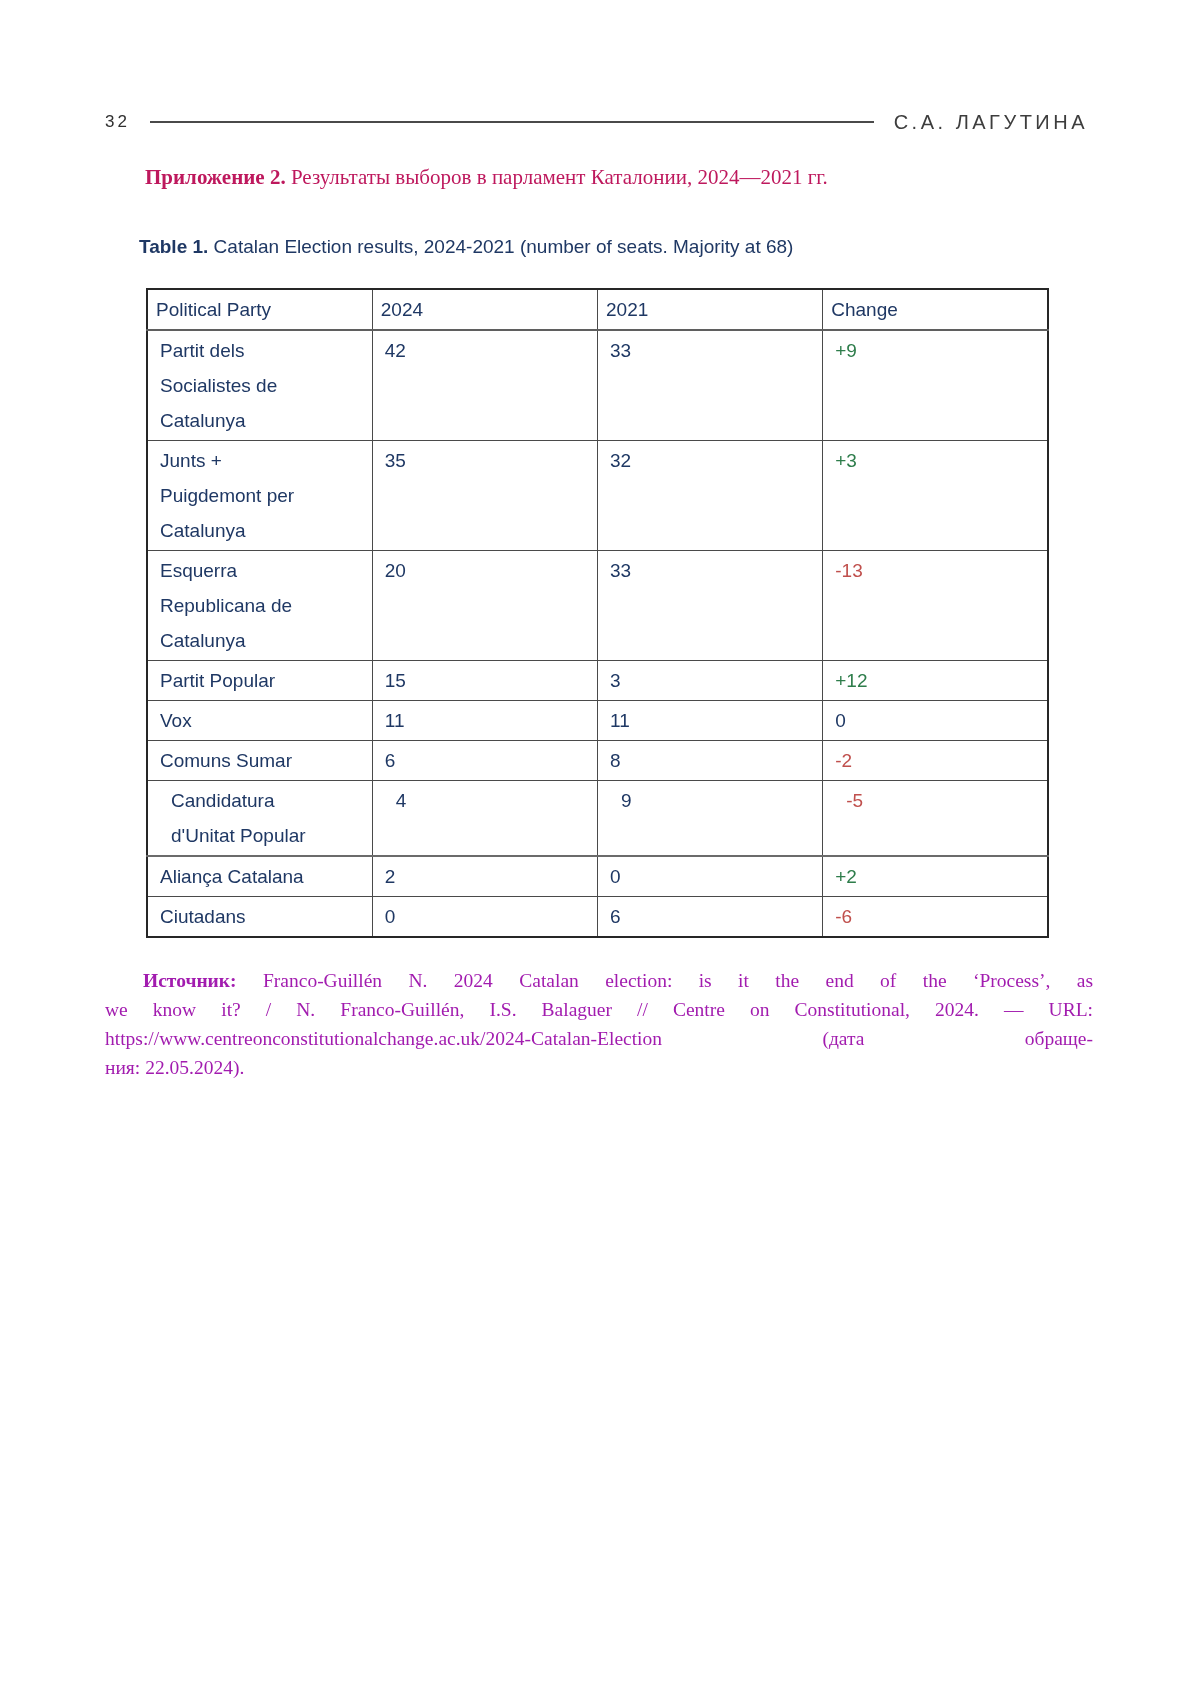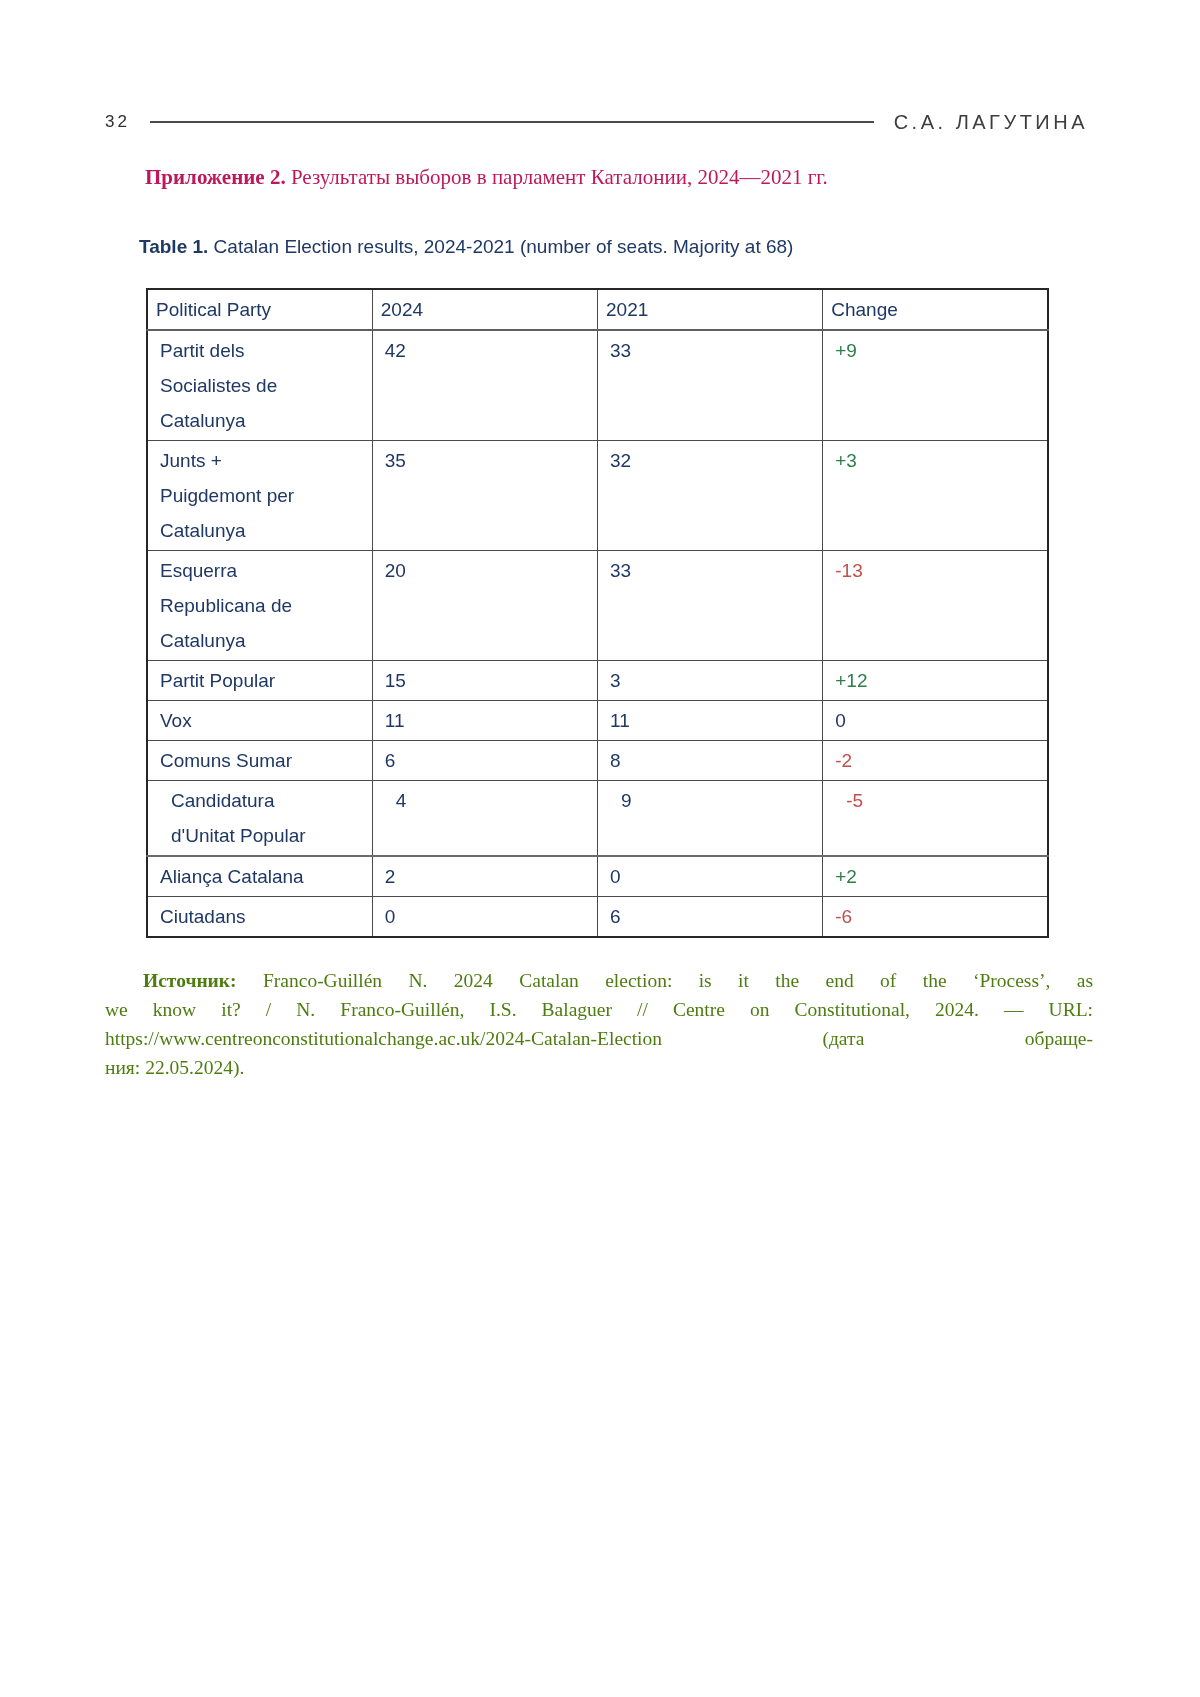--- a/index.html
+++ b/index.html
@@ -54,21 +54,21 @@
   .etable{border:2px solid #262626;}
   .etable thead th{border-bottom:2px solid #5f5f5f;padding-left:8px;}
   .etable tbody tr:nth-child(7) td{border-bottom:2px solid #6b6b6b;padding-left:23px;}
   .chg-up{color:var(--green);}
   .chg-down{color:var(--red);}
   .chg-flat{color:var(--navy);}
 
   
   .source{
     position:absolute;left:105px;top:966px;width:988px;
-    font-size:19.5px;line-height:29px;color:#4d7c0f;
+    font-size:19.5px;line-height:29px;color:#a21caf;
   }
   .src-line{white-space:normal;}
   .j{text-align:justify;text-align-last:justify;}
   .indent{text-indent:38px;}
   .source b{font-weight:bold;}
 
   
   .running-footer{
     position:absolute;left:115px;right:110px;top:1556px;height:34px;
     display:flex;align-items:flex-start;

